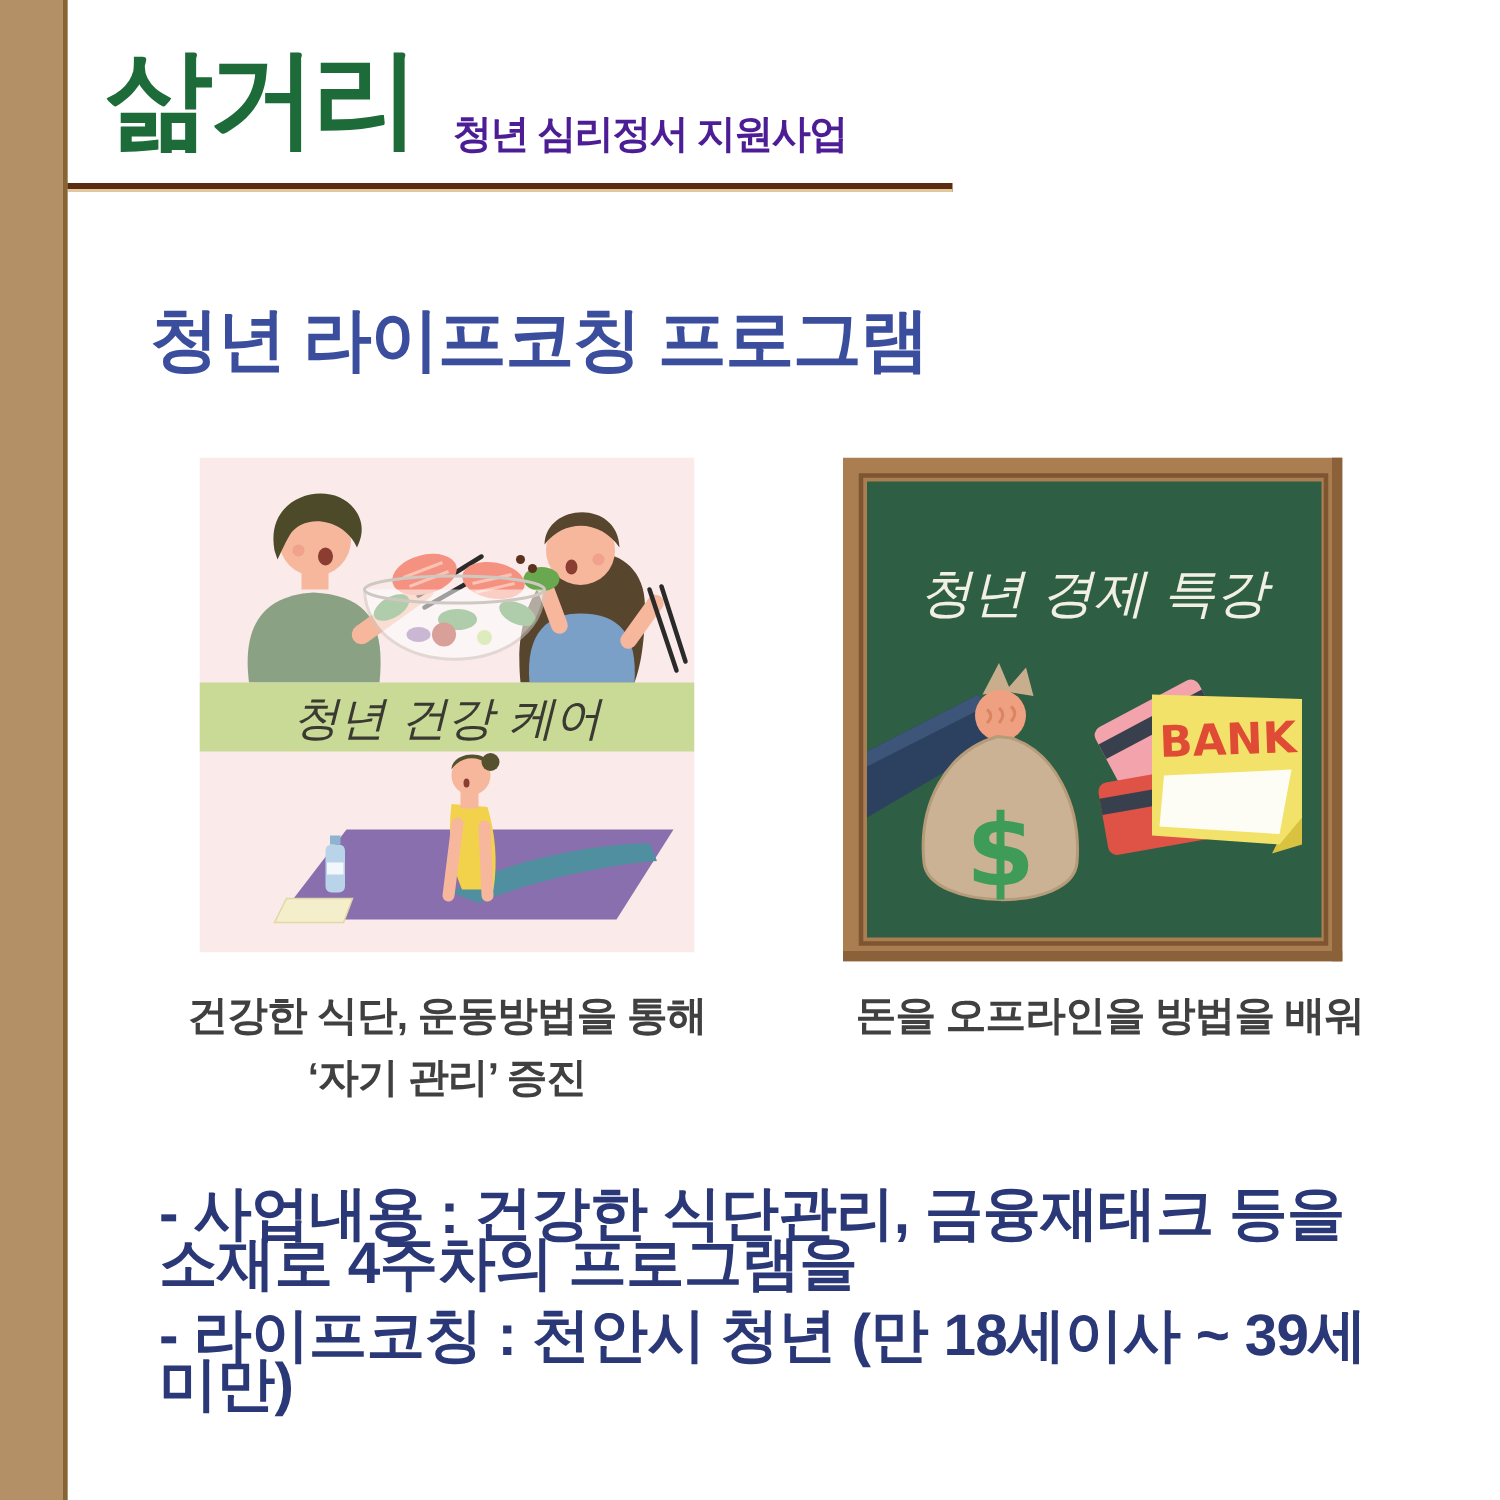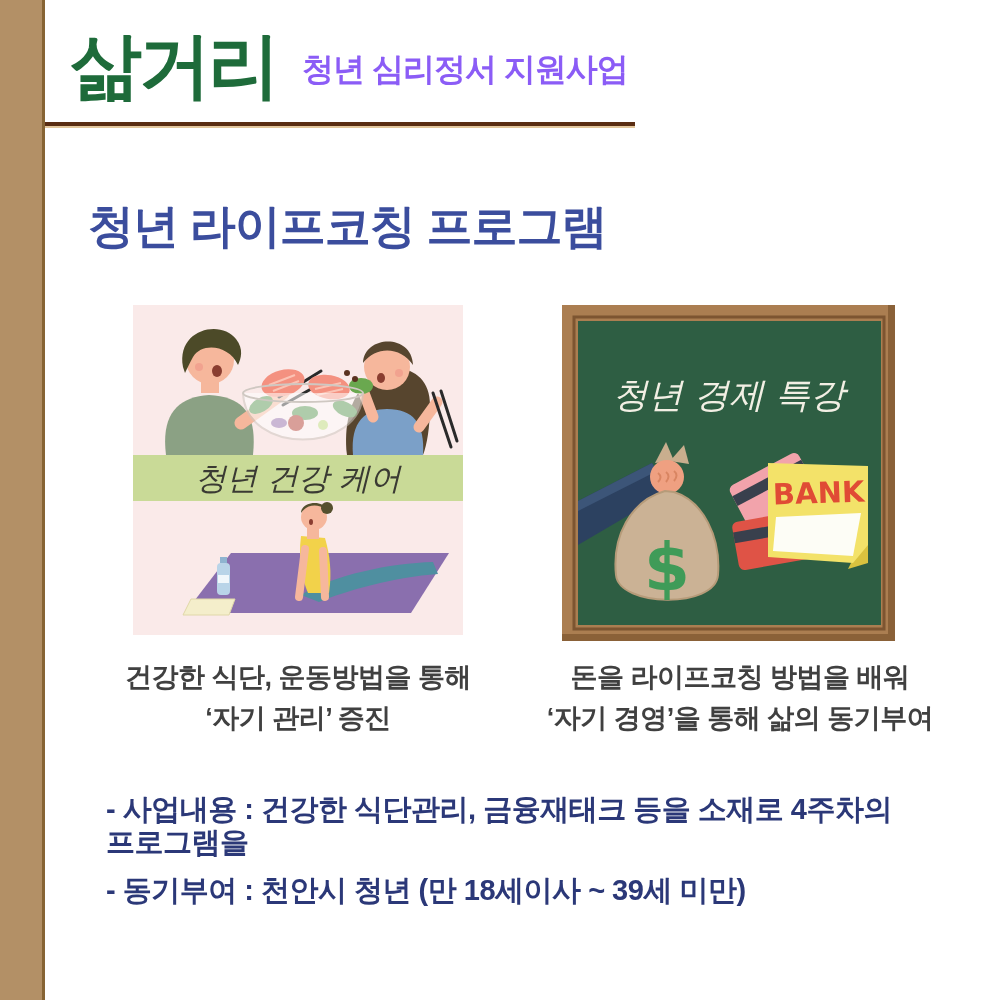--- a/index.html
+++ b/index.html
@@ -2,34 +2,34 @@
 <html><head>
 <meta charset="utf-8">
 <style>
   html,body{margin:0;padding:0;background:#ffffff;}
   #poster{position:relative;width:1000px;height:1000px;background:#ffffff;overflow:hidden;
           font-family:"Liberation Sans","DejaVu Sans",sans-serif;}
   
   .side-strip{position:absolute;left:0;top:0;width:42px;height:1000px;background:#b39066;border-right:3px solid #876434;}
   
   .logo{position:absolute;left:70px;top:18px;font-size:72px;font-weight:bold;color:#1e6b3a;letter-spacing:-3px;}
-  .subtitle{position:absolute;left:302px;top:48px;font-size:32px;font-weight:bold;color:#8b5cf6;letter-spacing:-1px;}
+  .subtitle{position:absolute;left:302px;top:72px;font-size:26px;font-weight:bold;color:#4c1d95;letter-spacing:-1px;}
   .divider{position:absolute;left:45px;top:122px;width:590px;height:4px;background:#5a2d12;border-bottom:2px solid #e3c79d;}
   
-  .page-title{position:absolute;left:88px;top:196px;font-size:46px;font-weight:bold;color:#3b4d9d;letter-spacing:-1px;}
+  .page-title{position:absolute;left:100px;top:196px;font-size:46px;font-weight:bold;color:#3b4d9d;letter-spacing:-1px;}
   
   .panel{position:absolute;top:305px;}
   .panel-left{left:133px;width:330px;height:330px;}
   .panel-right{left:562px;width:333px;height:336px;}
   
   .caption{position:absolute;top:657px;text-align:center;color:#404040;font-size:27px;line-height:41px;font-weight:600;letter-spacing:-0.5px;}
   .caption-left{left:98px;width:400px;}
   .caption-right{left:500px;width:480px;}
   
-  .details{position:absolute;left:106px;top:793px;width:806px;color:#2b3878;font-size:29px;font-weight:600;letter-spacing:-0.5px;}
+  .details{position:absolute;left:106px;top:793px;width:806px;color:#2b3878;font-size:39px;font-weight:600;letter-spacing:-0.5px;}
   .details .d-line{margin-bottom:15px;line-height:33px;}
   .details .d-center{text-align:center;transform:translateX(-22px);}
   .script-text{font-family:"DejaVu Serif","Liberation Serif",serif;font-style:italic;}
 </style>
 </head>
 <body>
 
 <div id="poster">
 
   <div class="side-strip"></div>
@@ -162,22 +162,21 @@
         <text x="257" y="198" text-anchor="middle" font-size="29" font-weight="bold" fill="#e04b35" font-family="DejaVu Sans, Liberation Sans, sans-serif" transform="rotate(-2 257 198)">BANK</text>
       </g>
     </svg>
   </div>
 
   <div class="caption caption-left">
     <div>건강한 식단, 운동방법을 통해</div>
     <div>‘자기 관리’ 증진</div>
   </div>
   <div class="caption caption-right">
-    <div>돈을 라이프코칭 방법을 배워</div>
-    <div>‘자기 경영’을 통해 삶의 동기부여</div>
+    <div>돈을 오프라인을 방법을 배워</div>
   </div>
 
   <div class="details">
     <div class="d-line">- 사업내용 : 건강한 식단관리, 금융재태크 등을 소재로 4주차의 프로그램을</div>
-    <div class="d-line">- 동기부여 : 천안시 청년 (만 18세이사 ~ 39세 미만)</div>
+    <div class="d-line">- 라이프코칭 : 천안시 청년 (만 18세이사 ~ 39세 미만)</div>
   </div>
 
 </div>
 
 </body></html>

